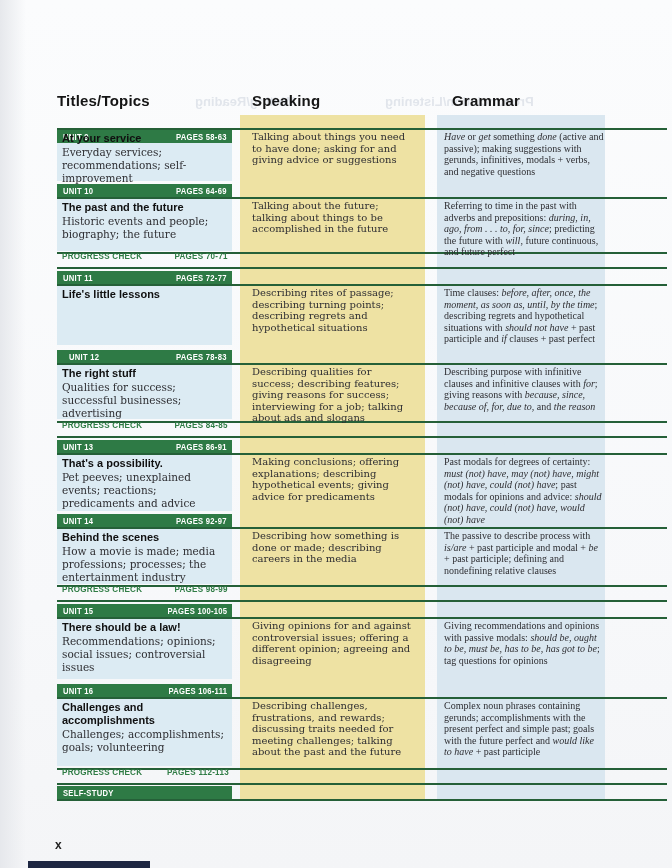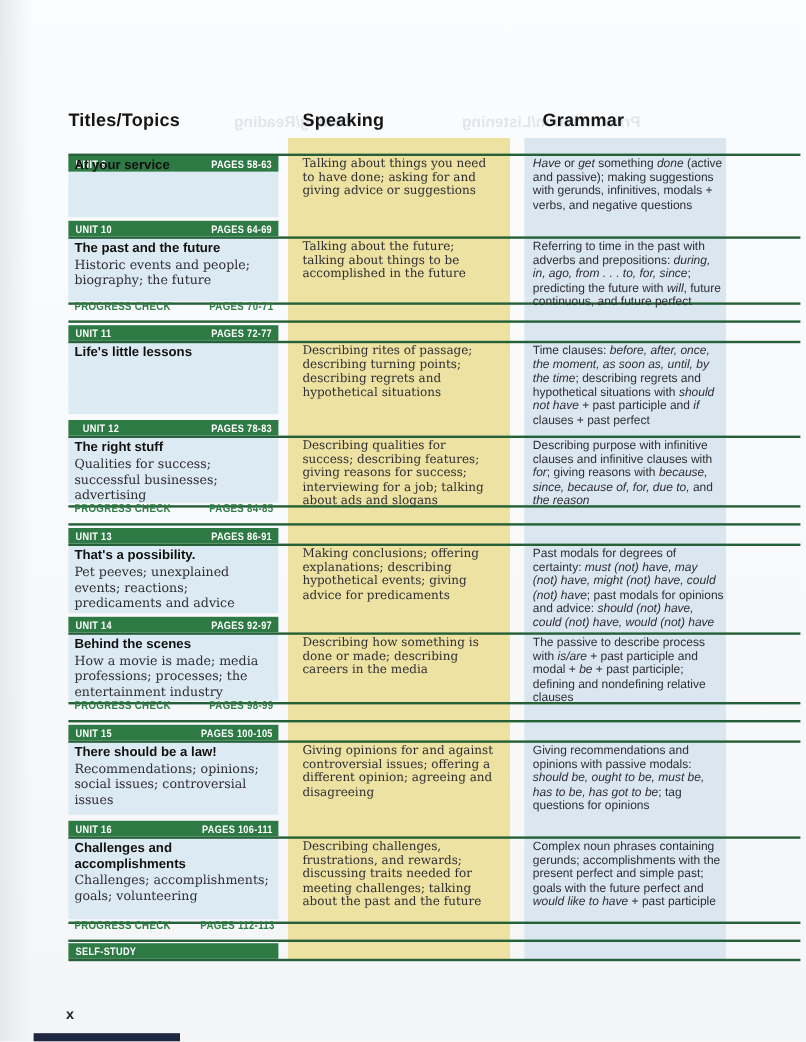--- a/index.html
+++ b/index.html
@@ -30,21 +30,21 @@
     font-weight:bold;font-size:9px;color:#fff;letter-spacing:.3px;white-space:nowrap;}
   
   .topicbox{position:absolute;left:57px;width:175px;background:#dcebf3;z-index:2;}
   .topictext{position:absolute;left:62px;width:166px;z-index:5;}
   .topictext .tt{font-weight:bold;font-size:11px;line-height:13px;color:#101010;margin-bottom:1px;}
   .topictext .td{font-family:"DejaVu Serif",serif;font-size:10.5px;line-height:13px;color:#2e2e32;}
   
   .speak{position:absolute;left:252px;width:164px;z-index:5;
     font-family:"DejaVu Serif",serif;font-size:10px;line-height:11.5px;color:#2e2e32;}
   .gram{position:absolute;left:444px;width:160px;z-index:5;
-    font-family:Liberation Sans, sans-serif;font-size:10px;line-height:11.5px;color:#2e2e32;}
+    font-family:Liberation Serif, serif;font-size:10px;line-height:11.5px;color:#2e2e32;}
   .gram i{font-style:italic;}
   
   .pc{position:absolute;left:57px;width:175px;z-index:5;display:flex;justify-content:space-between;
     align-items:center;padding:0 4px 12px 5px;box-sizing:border-box;height:11px;}
   .pc .pcl{display:inline-block;transform:scaleX(.85);transform-origin:left center;
     font-weight:bold;font-size:9.5px;color:#2f7c45;letter-spacing:.3px;white-space:nowrap;}
   .pc .pcp{display:inline-block;transform:scaleX(.85);transform-origin:right center;
     font-weight:bold;font-size:9.5px;color:#2f7c45;letter-spacing:.3px;white-space:nowrap;}
   
   .pagenum{position:absolute;left:55px;top:838px;font-weight:bold;font-size:12px;color:#222;}
@@ -83,20 +83,21 @@
 <div class="rule" style="top:783px;"></div>
 <div class="rule" style="top:799px;"></div>
 
 <div class="bar" style="top:130px;">
   <span class="ul">UNIT 9</span>
   <span class="pg">PAGES 58-63</span>
 </div>
 <div class="topicbox" style="top:129px;height:52px;"></div>
 <div class="topictext" style="top:132px;">
   <div class="tt">At your service</div>
+  <div class="td">Everyday services; recommendations; self-improvement</div>
 </div>
 <div class="speak" style="top:131px;">Talking about things you need to have done; asking for and giving advice or suggestions</div>
 <div class="gram" style="top:131px;"><i>Have</i> or <i>get</i> something <i>done</i> (active and passive); making suggestions with gerunds, infinitives, modals + verbs, and negative questions</div>
 
 <div class="bar" style="top:184px;">
   <span class="ul">UNIT 10</span>
   <span class="pg">PAGES 64-69</span>
 </div>
 <div class="topicbox" style="top:198px;height:53px;"></div>
 <div class="topictext" style="top:201px;">

